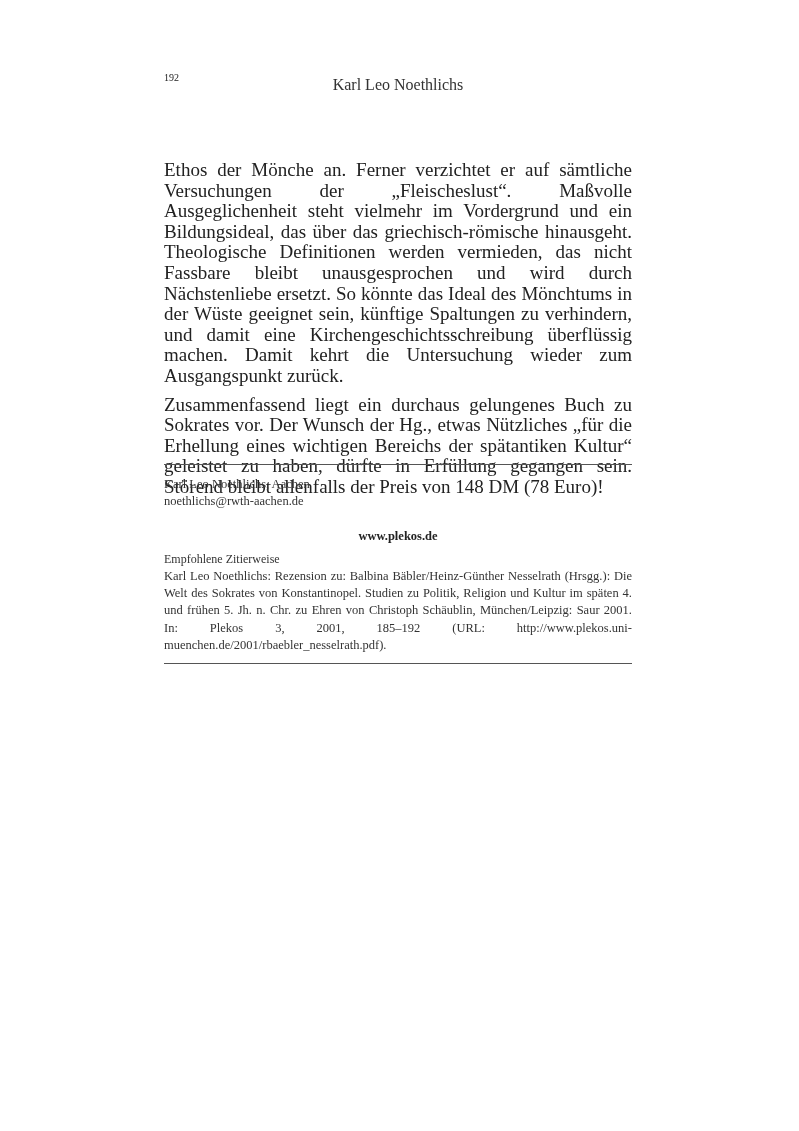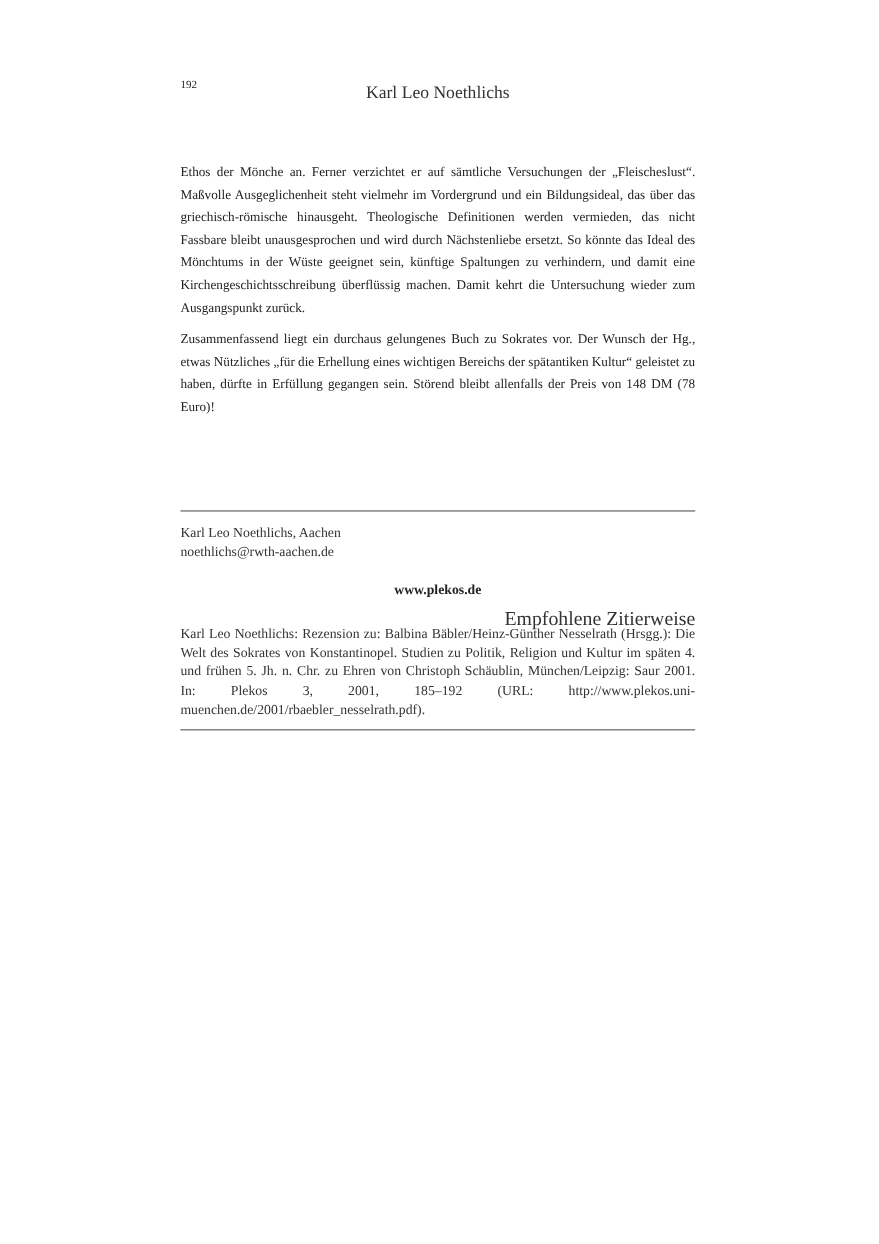--- a/index.html
+++ b/index.html
@@ -1,28 +1,28 @@
 <!DOCTYPE html>
 <html><head>
   <meta charset="utf-8">
   <style>
     html, body { margin: 0; padding: 0; background: #ffffff; }
     body { width: 799px; height: 1131px; position: relative; overflow: hidden;
            font-family: "Liberation Serif", "DejaVu Serif", serif; color: #1a1a1a; }
     .header { position: absolute; top: 70px; left: 164px; width: 468px; height: 20px; }
     .page-num { position: absolute; left: 0; top: 2px; font-size: 10px; color: #222; }
     .running-head { position: absolute; left: 0; width: 100%; top: 6px; text-align: center; font-size: 16px; color: #333; }
-    .body { position: absolute; left: 164px; top: 146px; width: 468px; font-size: 12px; line-height: 20.6px; text-align: justify; color: #222; }
+    .body { position: absolute; left: 164px; top: 160px; width: 468px; font-size: 19px; line-height: 20.6px; text-align: justify; color: #222; }
     .body p { margin: 0 0 8px 0; }
     .rule { position: absolute; left: 164px; width: 468px; height: 0; border-top: 1.3px solid #555; }
     .rule.top { top: 464px; }
     .rule.bottom { top: 663px; }
     .author-block { position: absolute; left: 164px; top: 476px; font-size: 12.5px; line-height: 17px; color: #333; }
     .site { position: absolute; left: 164px; width: 468px; top: 529px; text-align: center; font-size: 12.5px; font-weight: bold; color: #222; }
-    .cite-title { position: absolute; left: 164px; width: 468px; top: 552px; text-align: right; font-size: 18px; color: #333; }
+    .cite-title { position: absolute; left: 164px; width: 468px; top: 552px; text-align: left; font-size: 12px; color: #333; }
     .cite-text { position: absolute; left: 164px; width: 468px; top: 568px; font-size: 12.5px; line-height: 17.2px; text-align: justify; color: #333; font-family: Liberation Serif, serif; }
   </style>
 </head>
 <body>
 
 <div class="header">
   <span class="page-num">192</span>
   <span class="running-head">Karl Leo Noethlichs</span>
 </div>
 

